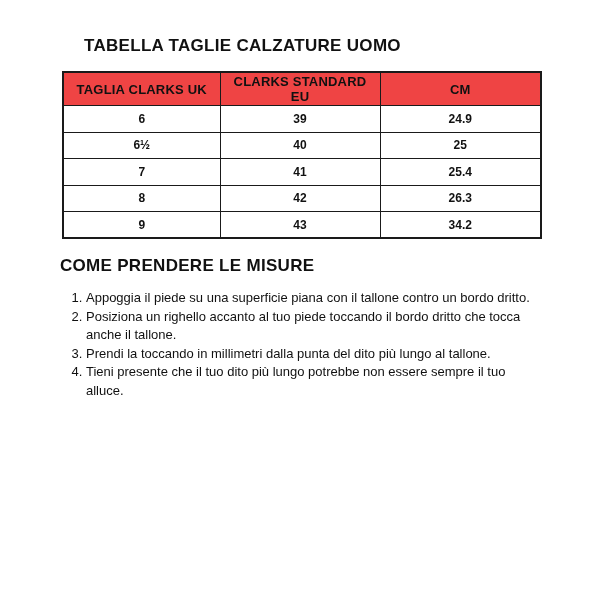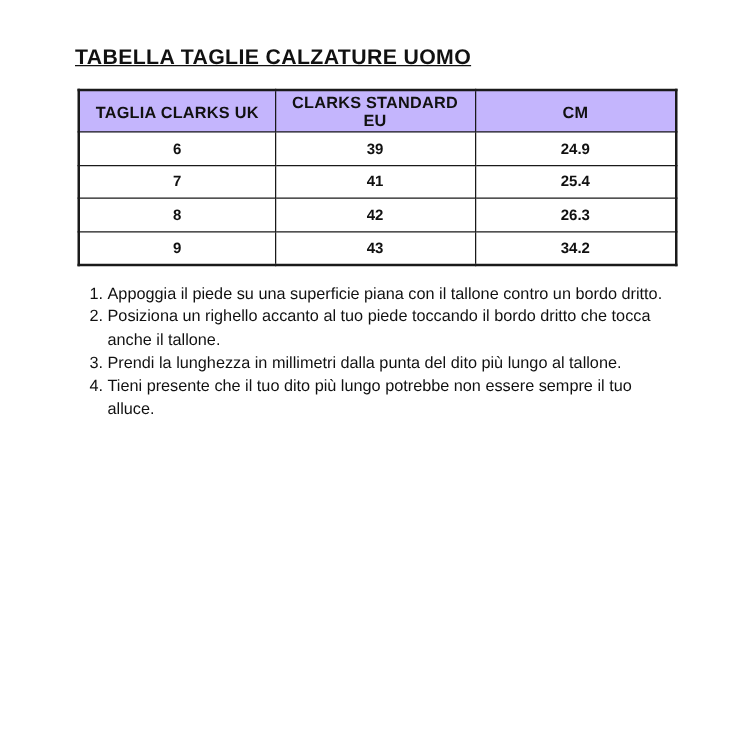--- a/index.html
+++ b/index.html
@@ -16,48 +16,47 @@
     overflow: hidden;
   }
   .page {
     position: relative;
     width: 600px;
     height: 600px;
     background: #ffffff;
   }
   .doc-title {
     margin: 0;
-    padding: 36px 0 0 60px;
+    padding: 36px 0 0 84px;
     font-size: 17px;
     line-height: 20px;
     font-weight: bold;
     letter-spacing: 0.3px;
     color: #111111;
-    text-decoration: underline;
   }
   table.size-table {
     margin: 15px 0 0 62px;
     border-collapse: collapse;
     table-layout: fixed;
     width: 478px;
     border: 2px solid #1a1a1a;
   }
   table.size-table col.c1 { width: 157px; }
   table.size-table col.c2 { width: 160px; }
   table.size-table col.c3 { width: 161px; }
   table.size-table th,
   table.size-table td {
     border: 1.5px solid #1a1a1a;
     text-align: center;
     vertical-align: middle;
     height: 26.5px;
     padding: 1px 4px;
   }
   table.size-table th {
-    background: #c4b5fd;
+    background: #ef4444;
     font-size: 13px;
     font-weight: bold;
     letter-spacing: 0.2px;
     margin-left: 44px;
   }
   table.size-table td {
     background: #ffffff;
     font-size: 12px;
     font-weight: bold;
   }
@@ -104,38 +103,44 @@
           <th>CM</th>
         </tr>
     </thead>
     <tbody id="size-table-body">
         <tr>
           <td>6</td>
           <td>39</td>
           <td>24.9</td>
         </tr>
         <tr>
+          <td>6½</td>
+          <td>40</td>
+          <td>25</td>
+        </tr>
+        <tr>
           <td>7</td>
           <td>41</td>
           <td>25.4</td>
         </tr>
         <tr>
           <td>8</td>
           <td>42</td>
           <td>26.3</td>
         </tr>
         <tr>
           <td>9</td>
           <td>43</td>
           <td>34.2</td>
         </tr>
       </tbody>
   </table>
 
+  <h2 class="section-title">COME PRENDERE LE MISURE</h2>
 
   <ol class="instructions" id="instructions-list">
       <li>Appoggia il piede su una superficie piana con il tallone contro un bordo dritto.</li>
       <li>Posiziona un righello accanto al tuo piede toccando il bordo dritto che tocca anche il tallone.</li>
-      <li>Prendi la lunghezza in millimetri dalla punta del dito più lungo al tallone.</li>
+      <li>Prendi la toccando in millimetri dalla punta del dito più lungo al tallone.</li>
       <li>Tieni presente che il tuo dito più lungo potrebbe non essere sempre il tuo alluce.</li>
     </ol>
 
 </div>
 
 </body></html>

